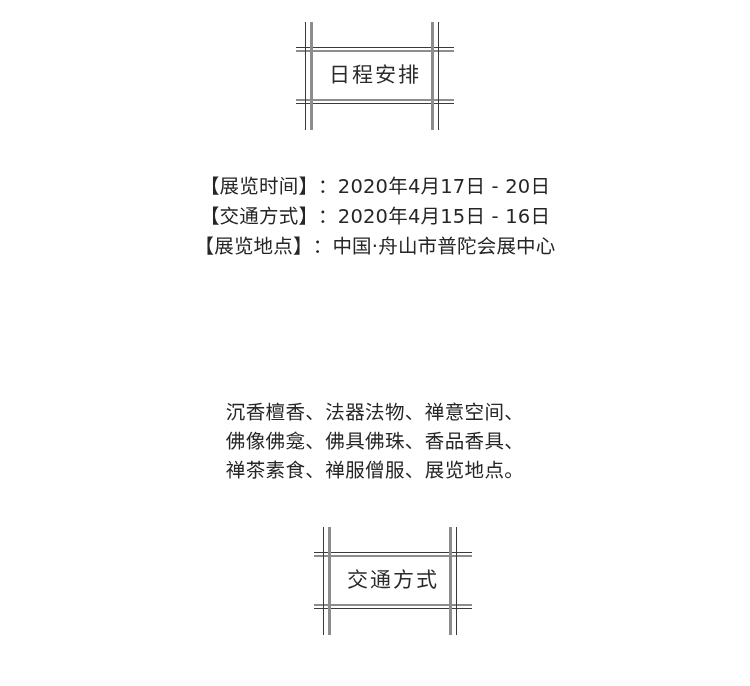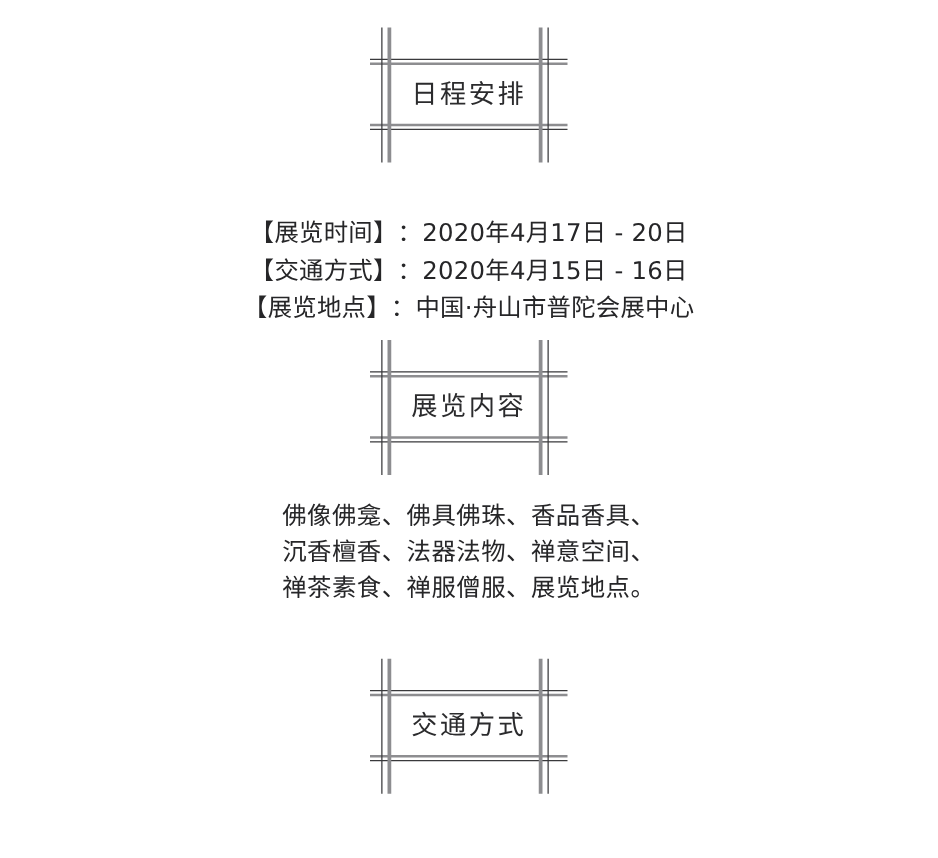--- a/index.html
+++ b/index.html
@@ -122,21 +122,21 @@
     color: #262628;
     white-space: nowrap;
     letter-spacing: 0.4px;
   }
 
   
   #section-schedule  { top: 22px;  }
   #info-schedule     { top: 172px; }
   #section-content   { top: 272px; }
   #content-list      { top: 398px; }
-  #section-traffic   { top: 527px; }
+  #section-traffic   { top: 527px; margin-left: 18px; }
 </style>
 </head>
 <body>
 
 <div class="page">
 
   <div class="frame-block" id="section-schedule">
     <div class="frame">
       <div class="h-rule thin  h-top-thin"></div>
       <div class="h-rule thick h-top-thick"></div>
@@ -155,37 +155,24 @@
       <span class="label">【展览时间】</span><span class="value">：2020年4月17日 - 20日</span>
     </div>
     <div class="info-line">
       <span class="label">【交通方式】</span><span class="value">：2020年4月15日 - 16日</span>
     </div>
     <div class="info-line">
       <span class="label">【展览地点】</span><span class="value">：中国·舟山市普陀会展中心</span>
     </div>
   </div>
 
-  <div class="frame-block" id="section-content">
-    <div class="frame">
-      <div class="h-rule thin  h-top-thin"></div>
-      <div class="h-rule thick h-top-thick"></div>
-      <div class="h-rule thick h-bot-thick"></div>
-      <div class="h-rule thin  h-bot-thin"></div>
-      <div class="v-rule thin  v-left-thin"></div>
-      <div class="v-rule thick v-left-thick"></div>
-      <div class="v-rule thick v-right-thick"></div>
-      <div class="v-rule thin  v-right-thin"></div>
-      <div class="frame-title">展览内容</div>
-    </div>
-  </div>
 
   <div class="content-block" id="content-list">
+    <div class="content-line">沉香檀香、法器法物、禅意空间、</div>
     <div class="content-line">佛像佛龛、佛具佛珠、香品香具、</div>
-    <div class="content-line">沉香檀香、法器法物、禅意空间、</div>
     <div class="content-line">禅茶素食、禅服僧服、展览地点。</div>
   </div>
 
   <div class="frame-block" id="section-traffic">
     <div class="frame">
       <div class="h-rule thin  h-top-thin"></div>
       <div class="h-rule thick h-top-thick"></div>
       <div class="h-rule thick h-bot-thick"></div>
       <div class="h-rule thin  h-bot-thin"></div>
       <div class="v-rule thin  v-left-thin"></div>

